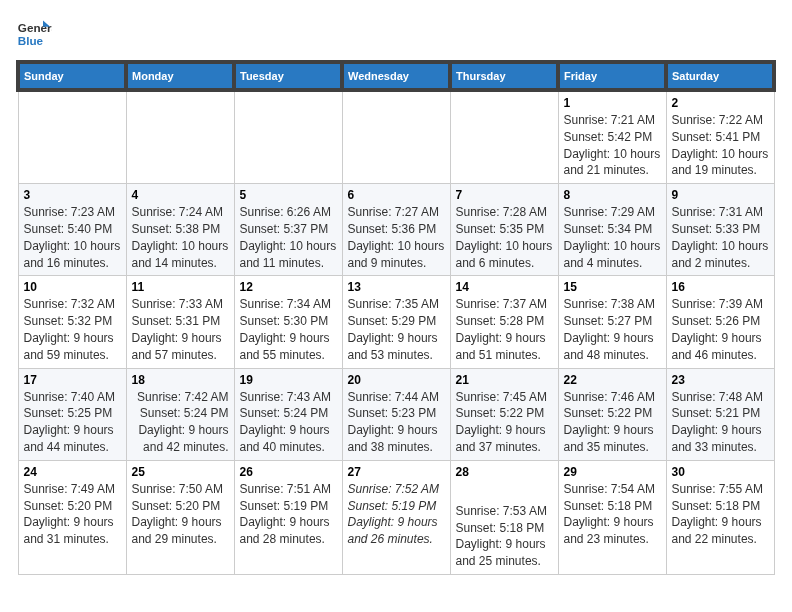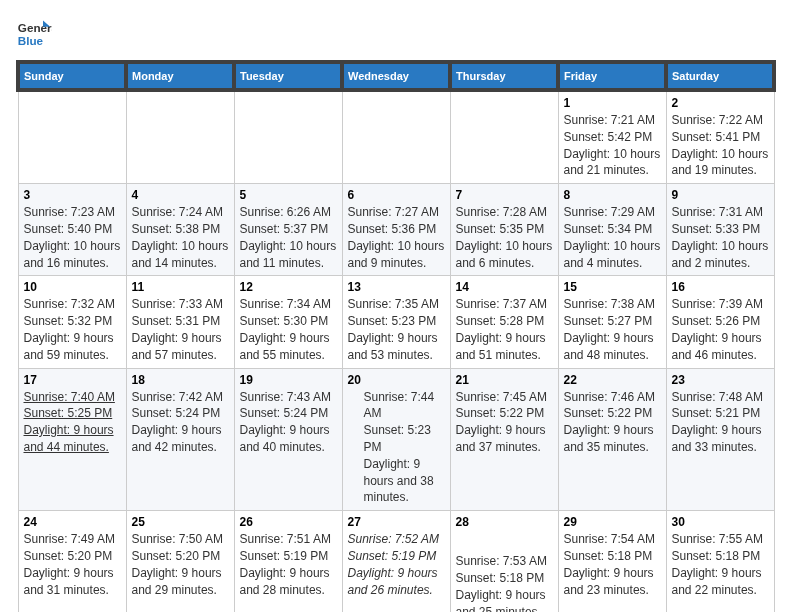--- a/index.html
+++ b/index.html
@@ -180,21 +180,21 @@
         </td>
         <td>
           <span class="day-num">12</span>
           <div class="day-info" style="white-space: pre-line;">Sunrise: 7:34 AM
 Sunset: 5:30 PM
 Daylight: 9 hours and 55 minutes.</div>
         </td>
         <td>
           <span class="day-num">13</span>
           <div class="day-info" style="white-space: pre-line;">Sunrise: 7:35 AM
-Sunset: 5:23 PM
+Sunset: 5:29 PM
 Daylight: 9 hours and 53 minutes.</div>
         </td>
         <td>
           <span class="day-num">14</span>
           <div class="day-info" style="white-space: pre-line;">Sunrise: 7:37 AM
 Sunset: 5:28 PM
 Daylight: 9 hours and 51 minutes.</div>
         </td>
         <td>
           <span class="day-num">15</span>
@@ -205,39 +205,39 @@
         <td>
           <span class="day-num">16</span>
           <div class="day-info" style="white-space: pre-line;">Sunrise: 7:39 AM
 Sunset: 5:26 PM
 Daylight: 9 hours and 46 minutes.</div>
         </td>
       </tr>
       <tr>
         <td>
           <span class="day-num">17</span>
-          <div class="day-info" style="white-space: pre-line; text-decoration: underline;">Sunrise: 7:40 AM
+          <div class="day-info" style="white-space: pre-line;">Sunrise: 7:40 AM
 Sunset: 5:25 PM
 Daylight: 9 hours and 44 minutes.</div>
         </td>
         <td>
           <span class="day-num">18</span>
-          <div class="day-info" style="white-space: pre-line;">Sunrise: 7:42 AM
+          <div class="day-info" style="white-space: pre-line; text-align: right;">Sunrise: 7:42 AM
 Sunset: 5:24 PM
 Daylight: 9 hours and 42 minutes.</div>
         </td>
         <td>
           <span class="day-num">19</span>
           <div class="day-info" style="white-space: pre-line;">Sunrise: 7:43 AM
 Sunset: 5:24 PM
 Daylight: 9 hours and 40 minutes.</div>
         </td>
         <td>
           <span class="day-num">20</span>
-          <div class="day-info" style="white-space: pre-line; margin-left: 16px;">Sunrise: 7:44 AM
+          <div class="day-info" style="white-space: pre-line;">Sunrise: 7:44 AM
 Sunset: 5:23 PM
 Daylight: 9 hours and 38 minutes.</div>
         </td>
         <td>
           <span class="day-num">21</span>
           <div class="day-info" style="white-space: pre-line;">Sunrise: 7:45 AM
 Sunset: 5:22 PM
 Daylight: 9 hours and 37 minutes.</div>
         </td>
         <td>

